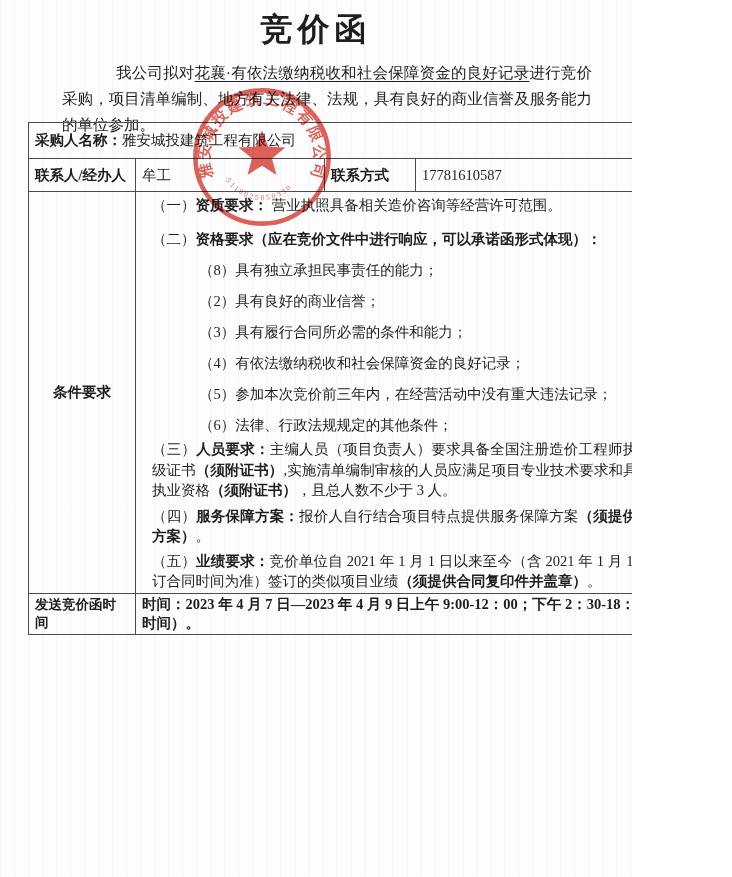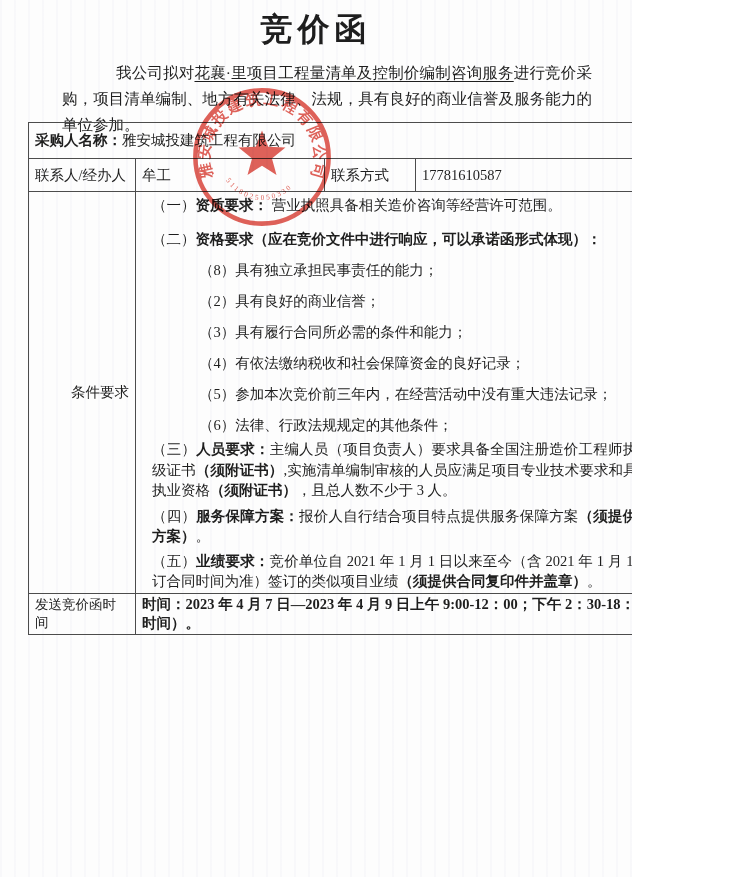--- a/index.html
+++ b/index.html
@@ -20,21 +20,21 @@
     text-indent:54px; text-align:justify;
   }
   .b { font-weight:700; }
   .u { text-decoration:underline; text-underline-offset:3px; }
   table.doc {
     position:absolute; left:28px; top:122px; width:674px;
     border-collapse:collapse; table-layout:fixed;
     font-size:14.5px; color:#1e1e1e;
   }
   table.doc td { border:1px solid #4c4c4c; padding:1px 6px; vertical-align:middle; }
-  td.lblcell { font-weight:400; }
+  td.lblcell { font-weight:700; }
   td.top { vertical-align:top; }
   .lbl { font-weight:700; }
   .lblcell p, .lines p { margin:0; }
   .lblcell p { line-height:27px; }
   td.svc-lbl p { line-height:36px; }
   .lblcell p.c { text-align:center; }
   .lines p { line-height:25px; text-align:justify; }
   td.cond { padding:2px 8px 2px 0; }
   .cond p { margin:12px 0 0 0; line-height:20px; padding-left:10px; text-align:justify; }
   .cond p.c1 { margin-top:2px; }
@@ -50,21 +50,21 @@
   .stamp2 { left:664px; top:290px; width:156px; height:156px; transform:rotate(-26deg); }
   .stamp svg { width:100%; height:100%; display:block; }
 </style>
 </head>
 <body>
 
 <div class="page">
 
   <h1 class="title">竞价函</h1>
 
-  <p class="intro"><span>我公司拟对</span><span class="u">花襄·里项目工程量清单及控制价编制咨询服务</span><span>进行竞价采购，项目清单编制、地方有关法律、法规，具有良好的商业信誉及服务能力的单位参加。</span></p>
+  <p class="intro"><span>我公司拟对</span><span class="u">花襄·有依法缴纳税收和社会保障资金的良好记录</span><span>进行竞价采购，项目清单编制、地方有关法律、法规，具有良好的商业信誉及服务能力的单位参加。</span></p>
 
   <table class="doc">
     <colgroup>
         <col style="width:107px">
         <col style="width:189px">
         <col style="width:91px">
         <col style="width:287px">
       </colgroup>
     <tbody>
     <tr>
@@ -72,21 +72,21 @@
         <span class="lbl">采购人名称：</span><span>雅安城投建筑工程有限公司</span>
       </td>
     </tr>
     <tr>
       <td class="lblcell" style="height:30px">联系人/经办人</td>
       <td>牟工</td>
       <td class="lblcell">联系方式</td>
       <td>17781610587</td>
     </tr>
     <tr>
-      <td class="lblcell" style="height:372px; text-align:right">条件要求</td>
+      <td class="lblcell" style="height:372px; text-align:center">条件要求</td>
       <td colspan="3" class="cond top">
             <p class="c1"><span>（一）</span><span class="b">资质要求：</span><span> 营业执照具备相关造价咨询等经营许可范围。</span></p>
             <p class="c2"><span>（二）</span><span class="b">资格要求（应在竞价文件中进行响应，可以承诺函形式体现）：</span></p>
             <p class="sub"><span>（8）具有独立承担民事责任的能力；</span></p>
             <p class="sub"><span>（2）具有良好的商业信誉；</span></p>
             <p class="sub"><span>（3）具有履行合同所必需的条件和能力；</span></p>
             <p class="sub"><span>（4）有依法缴纳税收和社会保障资金的良好记录；</span></p>
             <p class="sub"><span>（5）参加本次竞价前三年内，在经营活动中没有重大违法记录；</span></p>
             <p class="sub"><span>（6）法律、行政法规规定的其他条件；</span></p>
             <p class="c3"><span>（三）</span><span class="b">人员要求：</span><span>主编人员（项目负责人）要求具备全国注册造价工程师执业资格等级证书</span><span class="b">（须附证书）</span><span>,实施清单编制审核的人员应满足项目专业技术要求和具备相应的执业资格</span><span class="b">（须附证书）</span><span>，且总人数不少于 3 人。</span></p>

